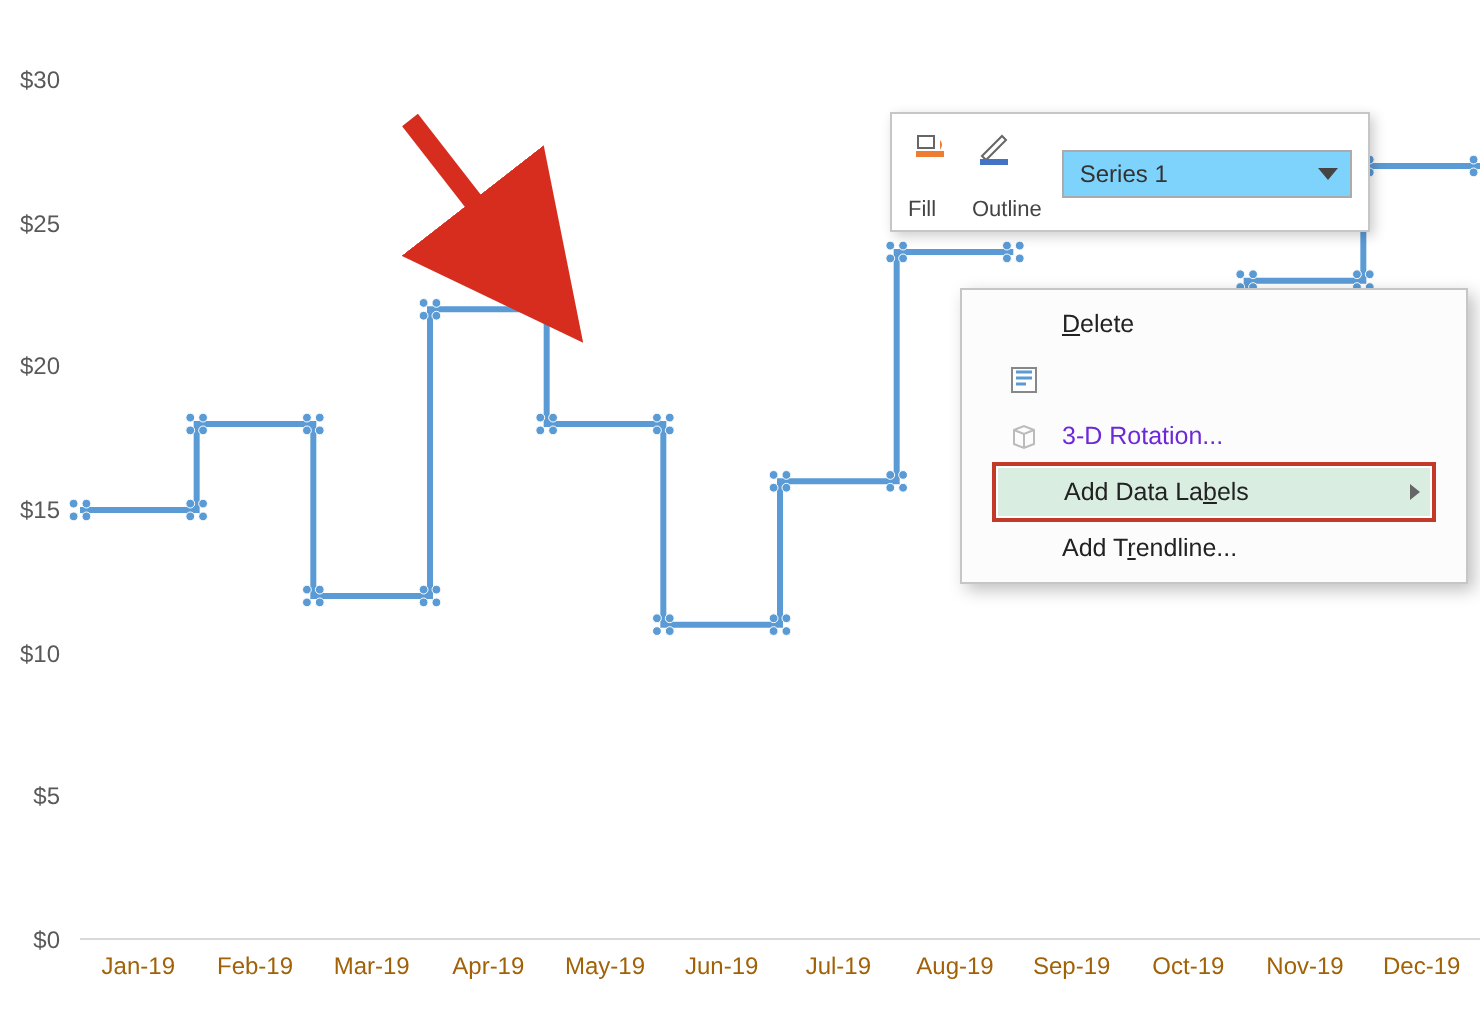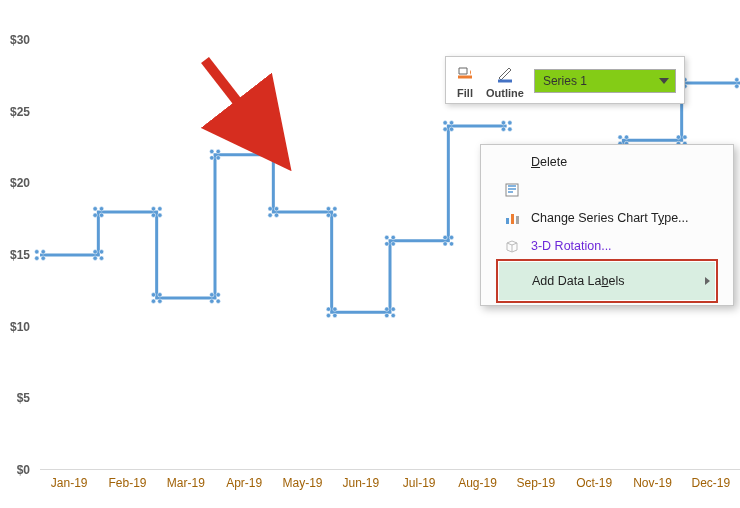--- a/index.html
+++ b/index.html
@@ -40,21 +40,20 @@
     left: 0; top: 40px;
     width: 36px;
     height: 430px;
   }
   .y-label {
     position: absolute;
     right: 6px;
     transform: translateY(-50%);
     font-size: 12px;
     color: #595959;
-    font-weight: bold;
   }
   .x-axis-labels {
     position: absolute;
     left: 40px;
     top: 476px;
     width: 700px;
     height: 20px;
   }
   .x-label {
     position: absolute;
@@ -109,42 +108,41 @@
     padding: 6px 8px 4px;
   }
   .mini-toolbar .row {
     display: flex;
     align-items: center;
     gap: 10px;
   }
   .mtb-btn {
     display:flex;
     flex-direction: column;
-    align-items: center;
-    gap: 2px;
+    align-items: flex-start;
+    gap: 14px;
     cursor: default;
-    font-weight: bold;
   }
   .mtb-icon {
     width: 22px; height: 22px;
     display:flex; align-items:center; justify-content:center;
   }
   .mtb-label {
     font-size: 11px;
     color: #444;
   }
   .series-dd {
     flex: 1;
     border: 1px solid #ababab;
     height: 24px;
     display: flex;
     align-items: center;
     justify-content: space-between;
     padding: 0 6px 0 8px;
-    background: #84cc16;
+    background: #7dd3fc;
     font-size: 12px;
     color: #333;
   }
   .chev { width:0;height:0;border-left:5px solid transparent;border-right:5px solid transparent;border-top:6px solid #444; }
 
   
   .context-menu {
     position: absolute;
     left: 480px;
     top: 144px;
@@ -161,21 +159,21 @@
     padding: 0 8px 0 4px;
     font-size: 12.5px;
     color: #222;
     position: relative;
   }
   .menu-item.disabled { color: #6d28d9; }
   .menu-item.highlight {
     background: #d9eee1;
     border: 2px solid #c33a28;
     margin: -1px;
-    height: 44px;
+    height: 30px;
     box-shadow: inset 0 0 0 1px #fff;
   }
   .menu-icon {
     width: 22px; height: 18px;
     margin-right: 8px;
     display:flex; align-items:center; justify-content:center;
   }
   .menu-item .submenu-arrow {
     position: absolute;
     right: 6px;
@@ -401,37 +399,31 @@
       <span><span class="underline-accel">D</span><span>elete</span></span>
     </div>
     <div class="menu-item">
       <span class="menu-icon">
         <svg width="16" height="16" viewBox="0 0 16 16">
             <rect x="2" y="2" width="12" height="12" fill="#fff" stroke="#888"></rect>
             <path d="M4 4h8M4 7h8M4 10h5" stroke="#5b9bd5" stroke-width="1.5"></path>
           </svg>
       </span>
     </div>
-    <div class="menu-item">
-      <span class="menu-icon">
-        <svg width="16" height="16" viewBox="0 0 16 16">
-            <rect x="2" y="8" width="3" height="6" fill="#5b9bd5"></rect>
-            <rect x="7" y="4" width="3" height="10" fill="#ed7d31"></rect>
-            <rect x="12" y="6" width="3" height="8" fill="#a5a5a5"></rect>
-          </svg>
-      </span>
-      <span>Change Series Chart T<span class="underline-accel">y</span>pe...</span>
-    </div>
     <div class="menu-item disabled">
       <span class="menu-icon">
         <svg width="16" height="16" viewBox="0 0 16 16">
             <path d="M3 5 L8 3 L13 5 L13 12 L8 14 L3 12 Z M3 5 L8 7 L13 5 M8 7 L8 14" fill="none" stroke="#bbb"></path>
           </svg>
       </span>
       <span>3-D Rotation...</span>
     </div>
     <div class="menu-item highlight">
       <span class="menu-icon"></span>
       <span>Add Data La<span class="underline-accel">b</span>els</span>
       <span class="submenu-arrow"></span>
     </div>
+    <div class="menu-item">
+      <span class="menu-icon"></span>
+      <span>Add T<span class="underline-accel">r</span>endline...</span>
+    </div>
   </div>
 </div>
 
 </body></html>

